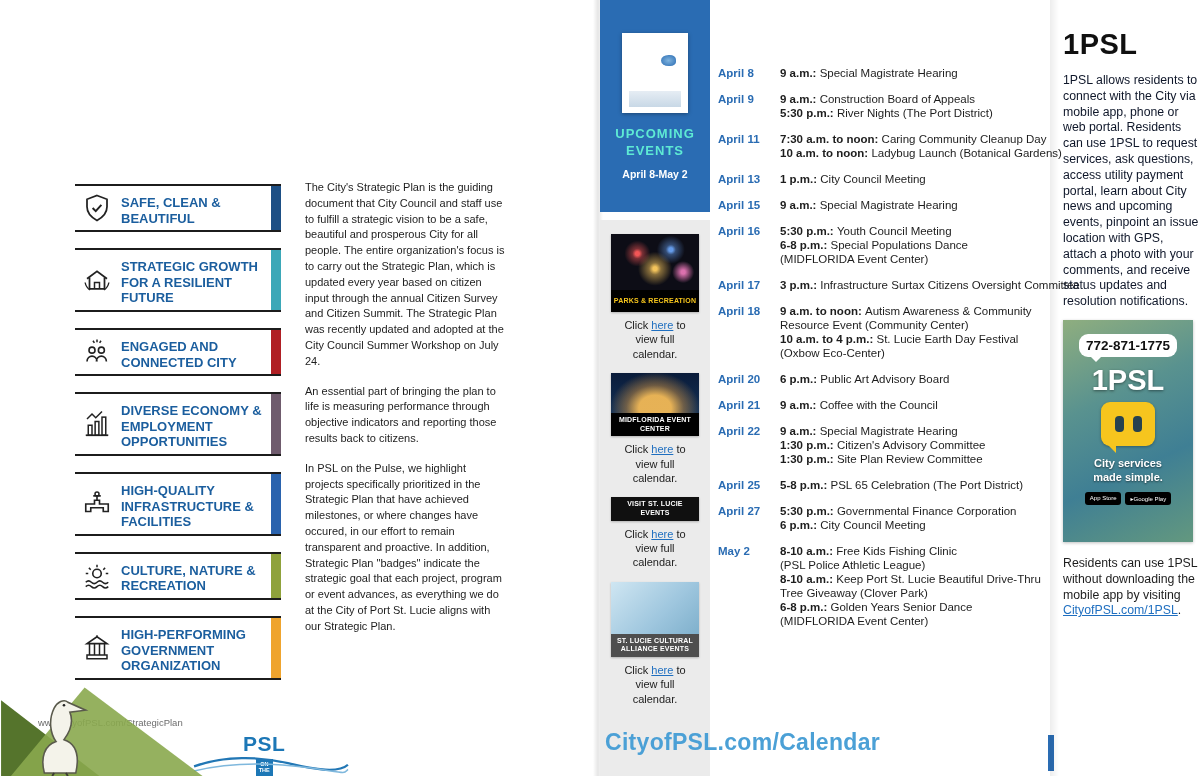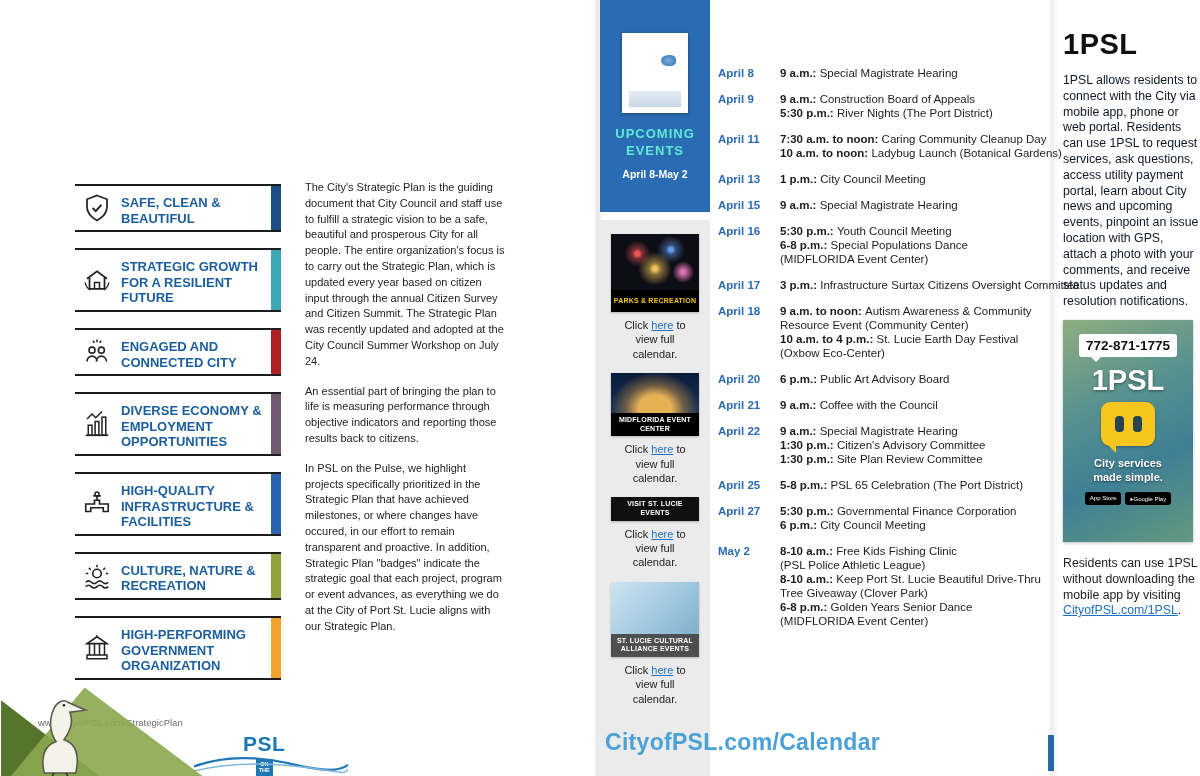--- a/index.html
+++ b/index.html
@@ -80,21 +80,21 @@
   .edge-accent { position:absolute; left:448px; top:735px; width:6px; height:36px; background:#2a6cb3; }
   .edge-shadow { position:absolute; left:1050px; top:0; width:9px; height:776px;
                  background:linear-gradient(to right, rgba(0,0,0,.07), rgba(0,0,0,0)); }
 
   
   .right-col { position:absolute; left:1063px; top:0; width:137px; }
   .right-col h1 { margin-top:28px; font-size:29px; font-weight:800; color:#101010; letter-spacing:.5px; }
   .intro { margin-top:12px; font-size:12.3px; line-height:15.8px; color:#0f172a; }
   .ad { margin-top:10px; width:130px; height:222px; position:relative; display:flex; flex-direction:column; align-items:center;
         background:linear-gradient(155deg,#8fae7f,#59928f 35%,#3f7f94 65%,#63987f); box-shadow:0 1px 3px rgba(0,0,0,.25); }
-  .phone-bubble { margin-top:14px; background:#fff; border-radius:3px; padding:4px 7px; font-size:13.5px; font-weight:bold; color:#111; position:relative; }
+  .phone-bubble { margin-top:14px; background:#fff; border-radius:9px; padding:4px 7px; font-size:13.5px; font-weight:bold; color:#111; position:relative; }
   .phone-bubble::after { content:""; position:absolute; left:12px; bottom:-5px; border:5px solid transparent; border-top-color:#fff; border-bottom:0; }
   .brand { margin-top:7px; color:#fff; font-size:29px; font-weight:800; text-shadow:0 1px 3px rgba(0,0,0,.45); }
   .chat-icon { margin-top:5px; width:54px; height:44px; background:#f6c51e; border-radius:9px; display:flex; align-items:center; justify-content:center; gap:9px; position:relative; box-shadow:0 1px 3px rgba(0,0,0,.3); }
   .chat-icon::after { content:""; position:absolute; left:7px; bottom:-7px; border:8px solid transparent; border-top-color:#f6c51e; border-bottom:0; border-right:0; }
   .eye { width:9px; height:16px; background:#26424f; border-radius:4px; }
   .tagline { margin-top:11px; color:#fff; font-size:11px; font-weight:bold; text-align:center; line-height:1.25; width:92px; text-shadow:0 1px 2px rgba(0,0,0,.55); }
   .stores { margin-top:8px; display:flex; gap:4px; }
   .store-badge { background:#000; color:#fff; font-size:6px; padding:3px 5px; border-radius:3px; white-space:nowrap; }
   .store-badge.play::before { content:"\25B8 "; font-size:6px; }
   .outro { margin-top:14px; font-size:12.3px; line-height:15.8px; color:#1d1d1d; }

